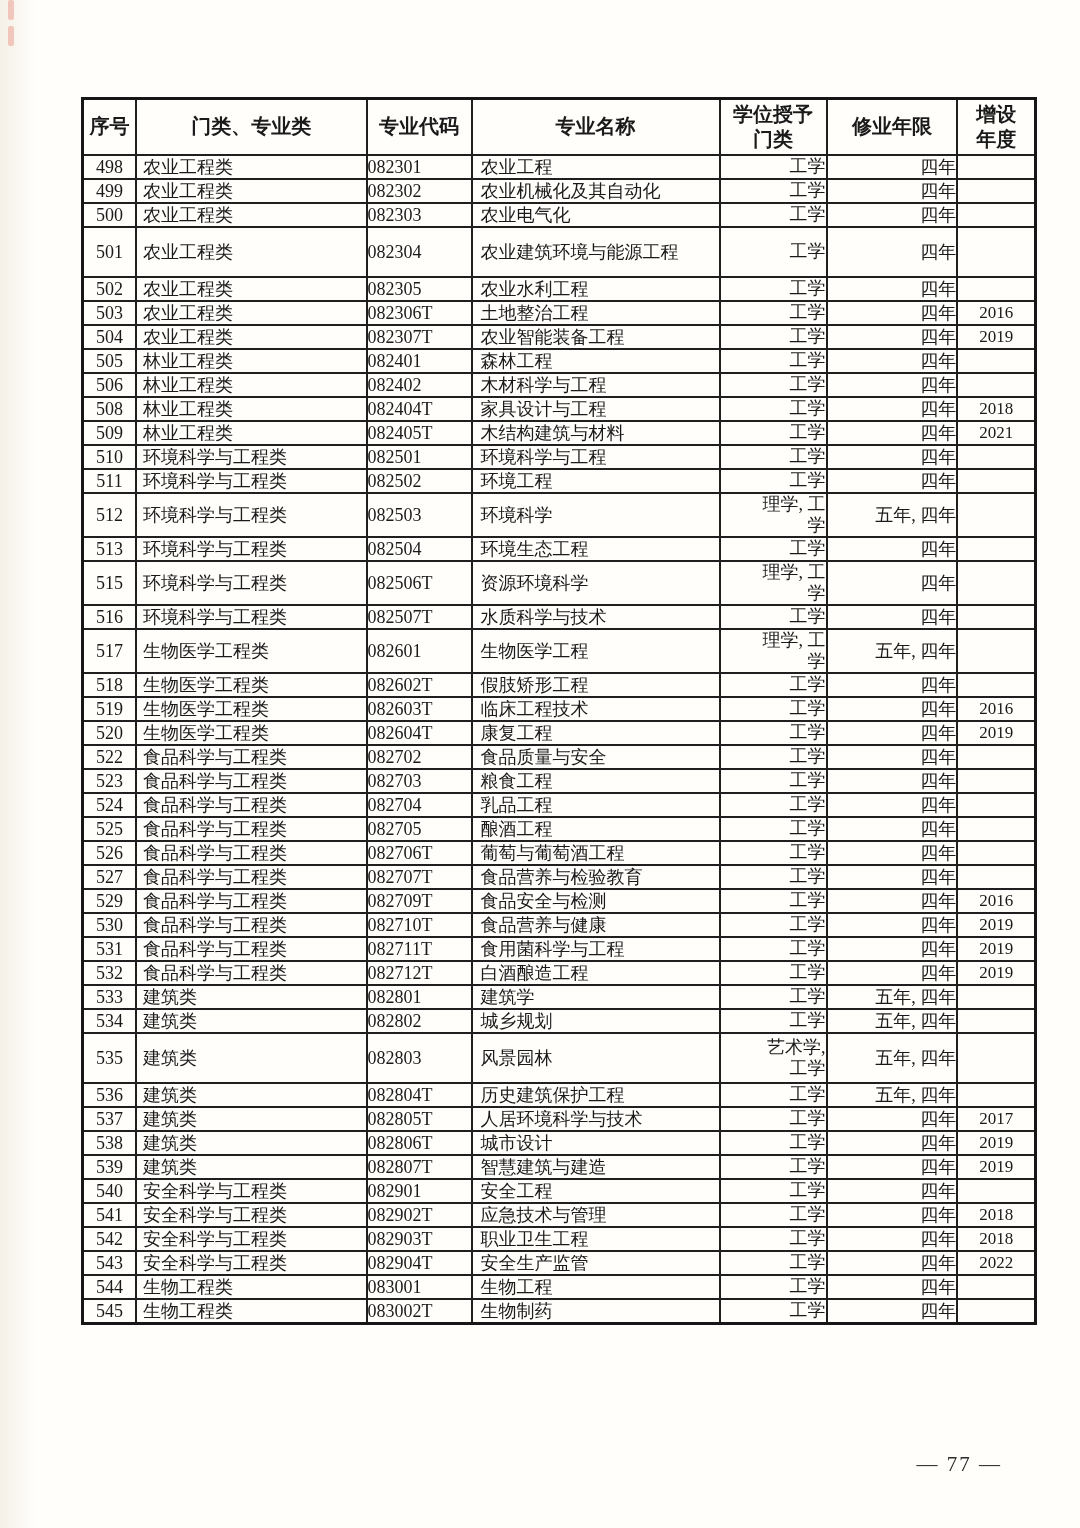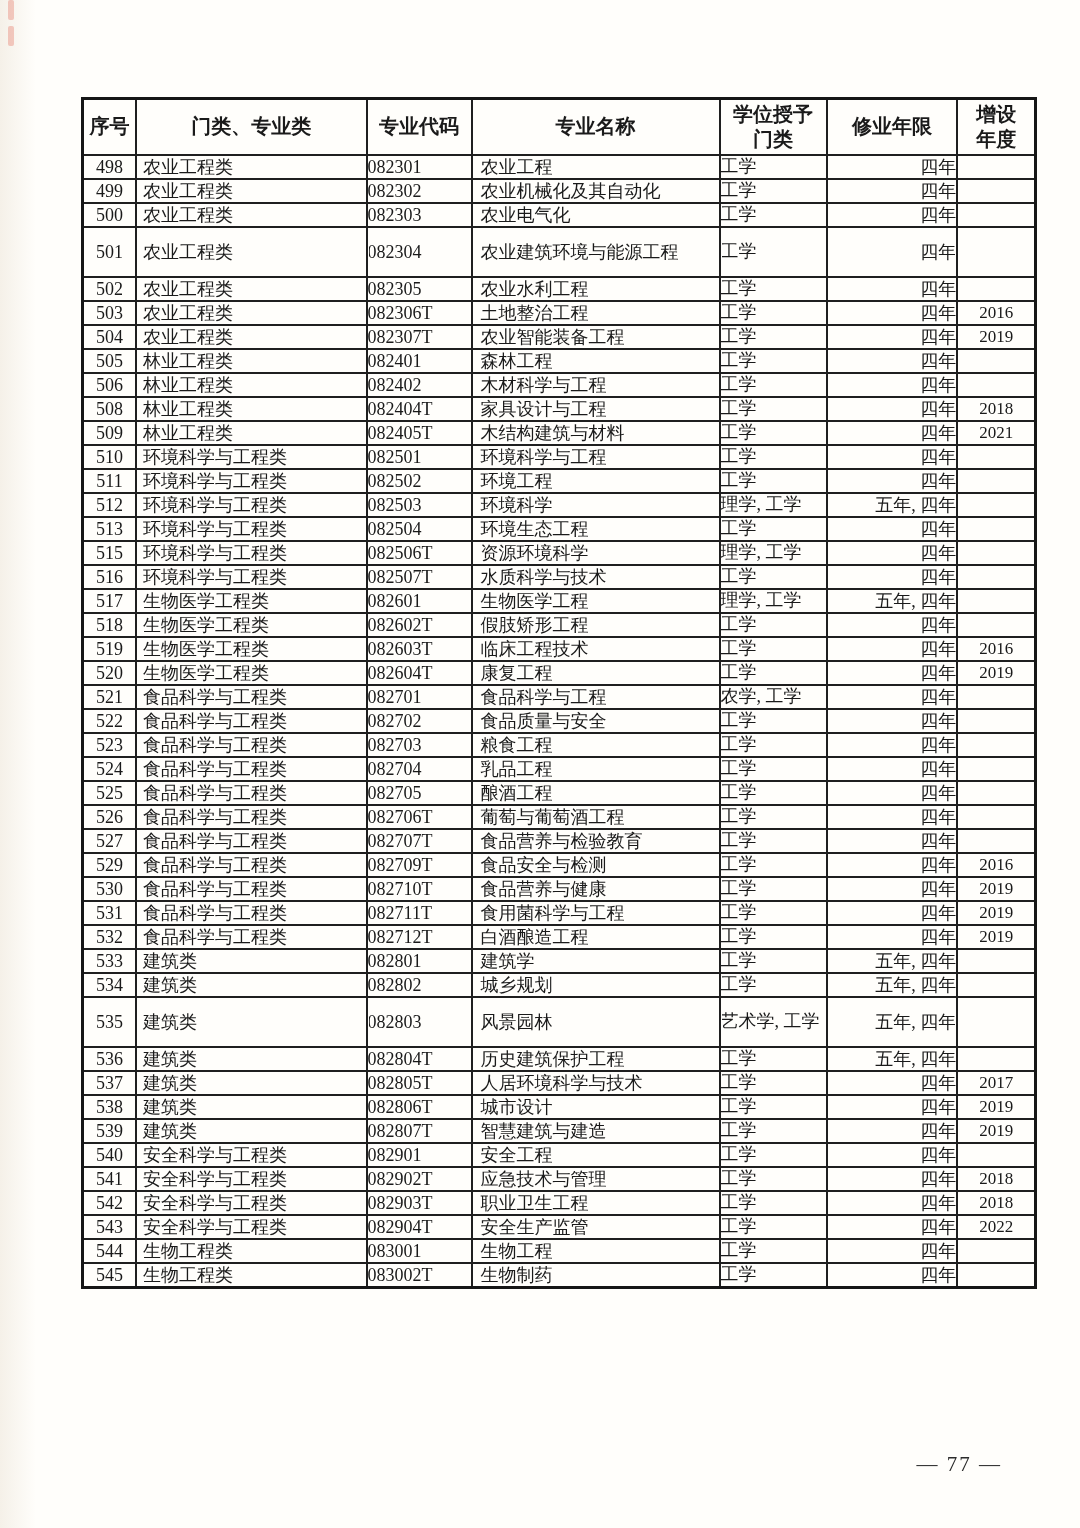--- a/index.html
+++ b/index.html
@@ -55,26 +55,26 @@
     vertical-align: middle;
     white-space: pre-line;
   }
   td {
     height: 23px;
     font-size: 18px;
     line-height: 22px;
     vertical-align: middle;
     white-space: nowrap;
   }
-  tr.tall td { height: 50px; border-radius: 16px; }
+  tr.tall td { height: 50px; }
   td.c0 { text-align: center; }
   td.c1 { text-align: left; padding-left: 6px; margin-top: 21px; }
   td.c2 { text-align: left; }
   td.c3 { text-align: left; padding-left: 8px; }
-  td.c4 { text-align: left; white-space: normal; line-height: 21px; }
+  td.c4 { text-align: right; white-space: normal; line-height: 21px; padding-left: 32px; }
   td.c5 { text-align: right; }
   td.c6 { text-align: center; font-size: 17px; margin-top: 8px; }
 
   .page-number {
     position: absolute;
     right: 78px;
     top: 1452px;
     font-size: 21px;
     letter-spacing: 2px;
     color: #2b2b2b;
@@ -298,29 +298,20 @@
           <tr>
             <td class="c0">520</td>
             <td class="c1">生物医学工程类</td>
             <td class="c2">082604T</td>
             <td class="c3">康复工程</td>
             <td class="c4">工学</td>
             <td class="c5">四年</td>
             <td class="c6">2019</td>
           </tr>
           <tr>
-            <td class="c0">521</td>
-            <td class="c1">食品科学与工程类</td>
-            <td class="c2">082701</td>
-            <td class="c3">食品科学与工程</td>
-            <td class="c4">农学, 工学</td>
-            <td class="c5">四年</td>
-            <td class="c6"></td>
-          </tr>
-          <tr>
             <td class="c0">522</td>
             <td class="c1">食品科学与工程类</td>
             <td class="c2">082702</td>
             <td class="c3">食品质量与安全</td>
             <td class="c4">工学</td>
             <td class="c5">四年</td>
             <td class="c6"></td>
           </tr>
           <tr>
             <td class="c0">523</td>

